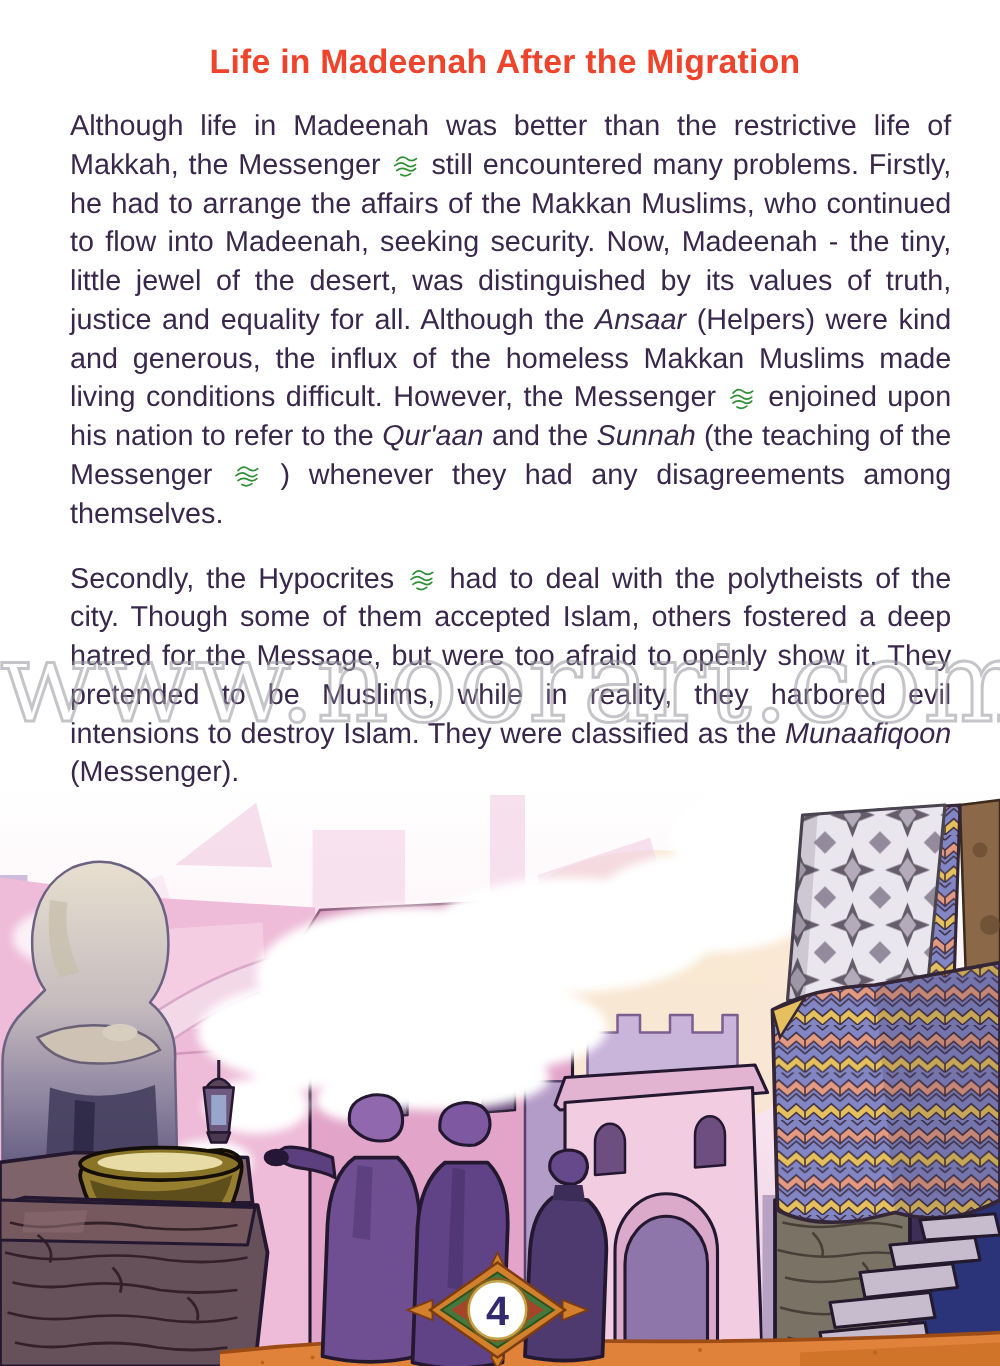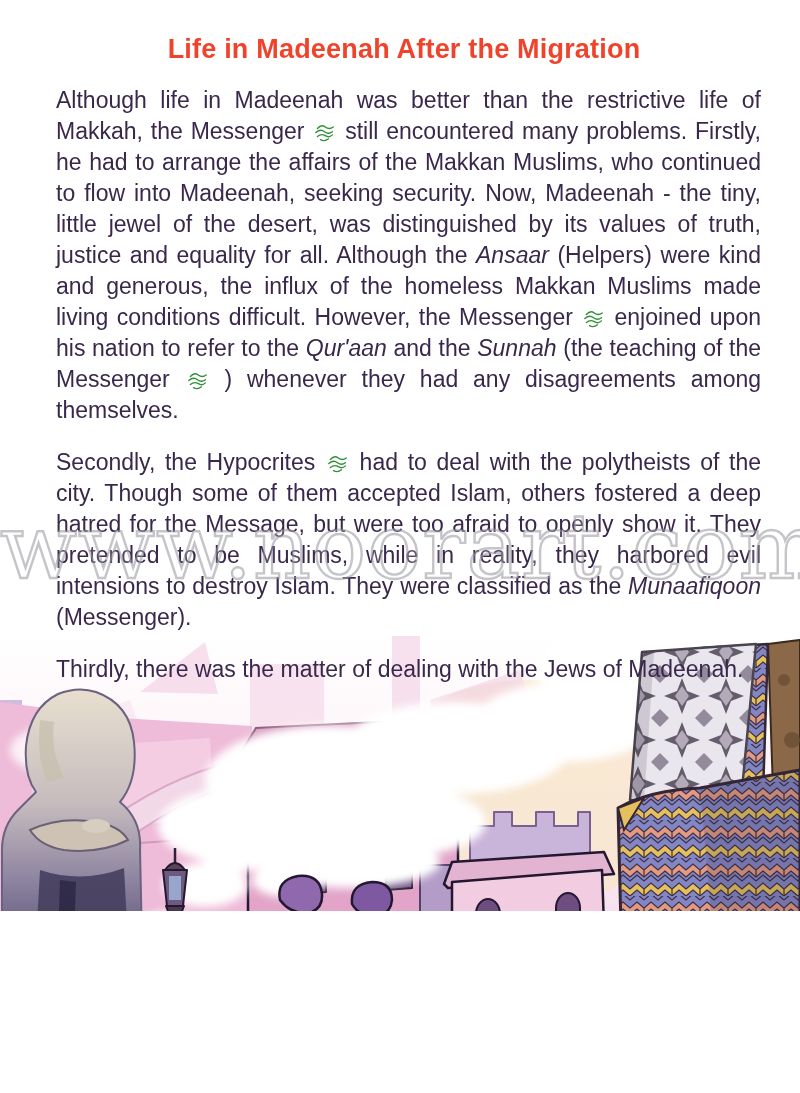--- a/index.html
+++ b/index.html
@@ -4,21 +4,21 @@
 <style>
   :root{
     --title-red:#f0432b; --text-ink:#39284b; --symbol-green:#2f8f35;
     --wall-pink:#eebbd8; --building-pink:#e2a5c9; --building-lavender:#c9b4da;
     --house-pale:#f2cde2; --robe-purple:#6f4f92; --robe-mid:#5f4386; --robe-dark:#4e3a6e;
     --statue-tan:#e8dfd0; --stone-brown:#66505a; --wall-gray:#7b7266; --sand-orange:#e0823a;
     --carpet-slate:#8386c4; --carpet-salmon:#e29a82; --carpet-yellow:#e4c05e;
     --door-blue:#2b3478; --badge-orange:#d2802c; --page-white:#ffffff;
   }
   html,body{margin:0;padding:0;}
-  .page{position:relative;width:800px;height:911px;background:var(--page-white);
+  .page{position:relative;width:800px;height:1093px;background:var(--page-white);
         overflow:hidden;font-family:"Liberation Sans",sans-serif;}
   .title{margin:34px 48px 20px 56px;text-align:center;font-size:27px;font-weight:bold;
          color:var(--title-red);letter-spacing:.2px;}
   .text{position:relative;z-index:2;margin:0 39px 0 56px;color:var(--text-ink);
         font-size:23px;line-height:31px;text-align:justify;}
   .text p{margin:0 0 21px 0;}
   .it{font-style:italic;}
   .pbuh{color:var(--symbol-green);display:inline-block;width:21px;height:19px;
         vertical-align:-3px;margin:0 2px;}
   .pbuh svg{width:100%;height:100%;display:block;}
@@ -66,21 +66,20 @@
             </g>
           </svg></span><span> ) whenever they had any disagreements among themselves.</span></p>
       <p><span>Secondly, the Hypocrites </span><span class="pbuh"><svg viewBox="0 0 26 24" aria-hidden="true">
             <g fill="none" stroke="currentColor" stroke-width="1.7" stroke-linecap="round">
               <path d="M4 7 Q9 1 14 5 T24 5"></path>
               <path d="M2 12 Q8 7 13 11 T23 11"></path>
               <path d="M4 17 Q9 13 14 16 T23 15"></path>
               <path d="M8 21 Q13 24 18 20"></path>
             </g>
           </svg></span><span> had to deal with the polytheists of the city.  Though some of them accepted Islam, others fostered a deep hatred for the Message, but were too afraid to openly show it. They pretended to be Muslims, while in reality, they harbored evil intensions to destroy Islam. They were classified as the </span><span class="it">Munaafiqoon</span><span> (Messenger).</span></p>
-      <p><span>Thirdly, there was the matter of dealing with the Jews of Madeenah.</span></p>
     </div>
 
   <div class="watermark">www.noorart.com</div>
 
   <svg class="illustration" viewBox="0 0 800 463" width="800" height="463" aria-hidden="true">
     <defs>
       <linearGradient id="sky" x1="0" y1="0" x2="0" y2="1">
         <stop offset="0" stop-color="#ffffff"></stop>
           <stop offset=".3" stop-color="#fdf3f8"></stop>
         <stop offset=".55" stop-color="#f8e5f0"></stop>

